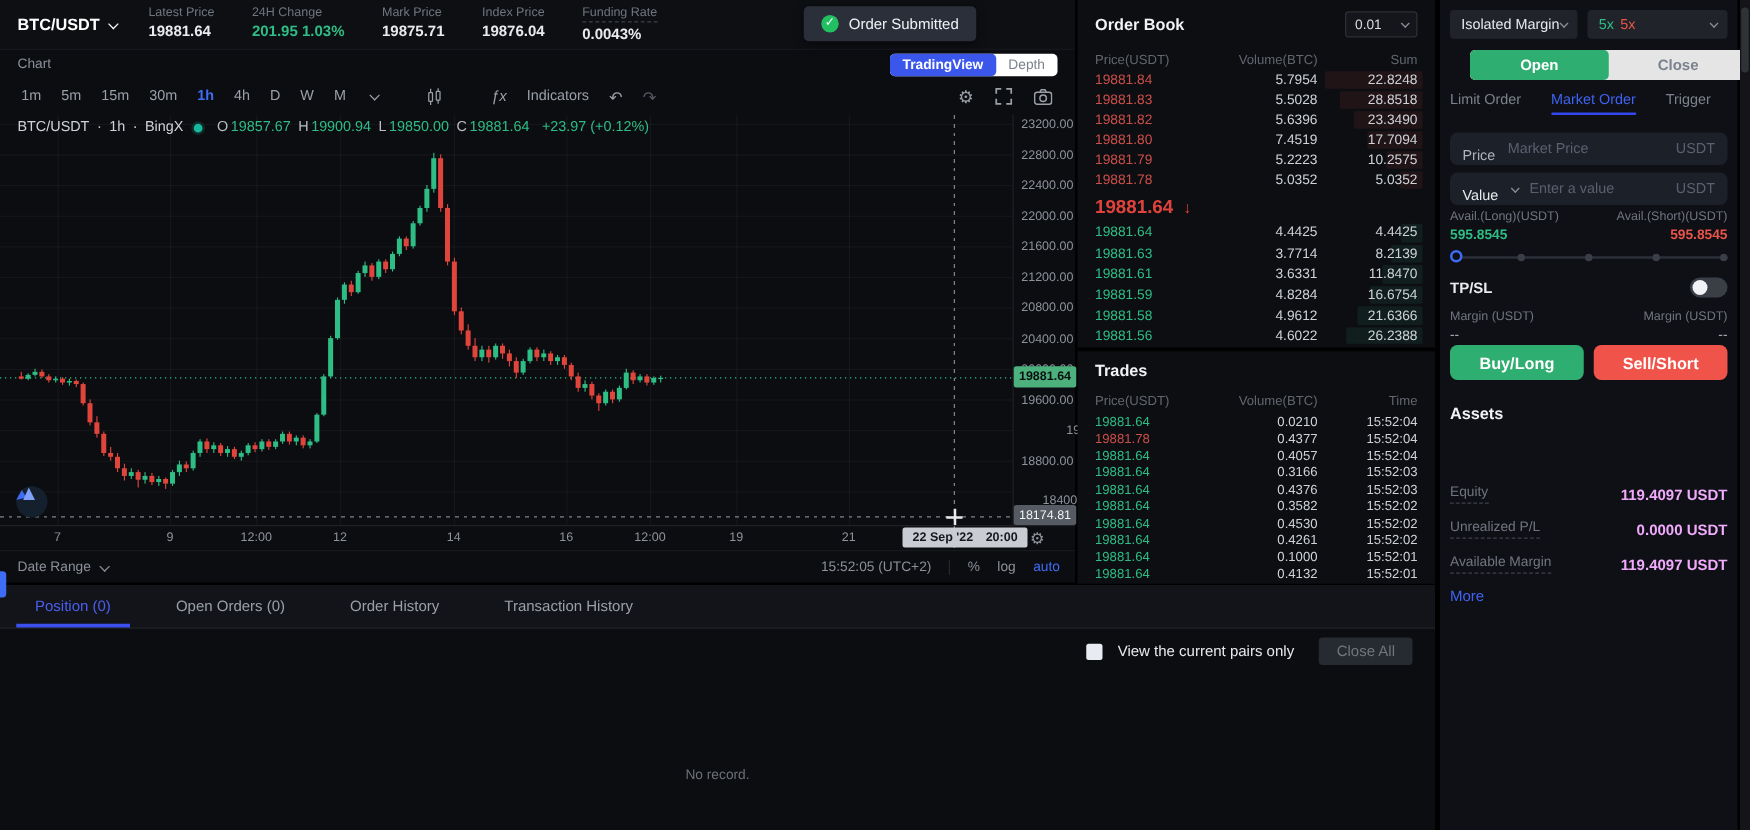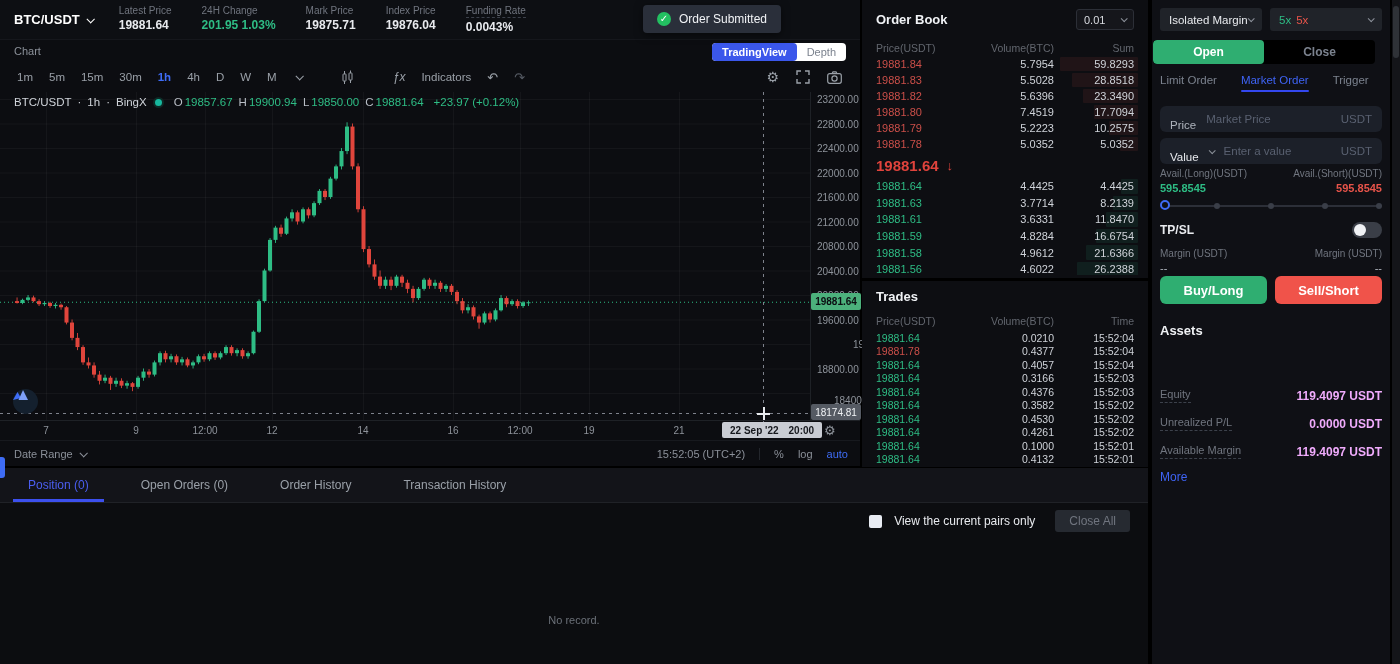--- a/index.html
+++ b/index.html
@@ -106,21 +106,21 @@
 
   
   .sidebar{position:absolute;left:1152px;top:0;width:238px;height:664px;background:#0f1015;padding:0 8px;}
   .sb-row1{position:absolute;left:8px;top:8px;width:222px;display:flex;gap:8px;}
   .dd{height:23px;background:#202329;border-radius:3px;display:flex;align-items:center;justify-content:space-between;padding:0 9px;font-size:11.5px;color:#e8eaee;cursor:pointer;}
   .dd .chev{width:5px;height:5px;color:#8b9099;}
   .dd-margin{width:110px;}
   .dd-lev{width:121px;}
   .lev-g{color:#2ebd85;margin-right:5px;}
   .lev-r{color:#e8544a;}
-  .seg{position:absolute;left:1px;top:40px;width:222px;height:24px;background:#000000;border-radius:4px;display:flex;overflow:hidden;}
+  .seg{position:absolute;left:24px;top:40px;width:222px;height:24px;background:#e5e5e5;border-radius:4px;display:flex;overflow:hidden;}
   .seg button{flex:1;border:0;font-size:12px;font-weight:bold;background:transparent;color:#7b828e;cursor:pointer;border-radius:4px;}
   .seg .open.active{background:#2fae71;color:#fff;}
   .order-tabs{position:absolute;left:8px;top:74px;width:222px;display:flex;gap:24px;font-size:11.5px;color:#7b828e;}
   .order-tab{cursor:pointer;padding-bottom:6px;position:relative;}
   .order-tab.active{color:#3e63f4;}
   .order-tab.active:after{content:"";position:absolute;left:0;right:0;bottom:0;height:2px;background:#3347ef;border-radius:1px;}
   .inbox{position:absolute;left:8px;width:222px;height:26px;background:#1c2029;border-radius:6px;display:flex;align-items:center;padding:0 10px;gap:10px;font-size:11.5px;}
   .inbox .lbl{color:#aeb3bc;flex:none;margin-top:12px;}
   .inbox .lbl.strong{color:#e8eaee;font-weight:normal;}
   .inbox .ph{color:#596070;flex:1;}
@@ -568,21 +568,21 @@
     <div class="cols ob-cols">
       <span>Price(USDT)</span>
       <span>Volume(BTC)</span>
       <span>Sum</span>
     </div>
     <div class="ob-asks" id="asksList">
         <div class="ob-row ask">
           <div class="depth" style="width: 78px; background: rgba(203, 79, 73, 0.1);"></div>
           <span class="pr">19881.84</span>
           <span class="vol">5.7954</span>
-          <span class="sum">59.8293</span>
+          <span class="sum">22.8248</span>
         </div>
         <div class="ob-row ask">
           <div class="depth" style="width: 66px; background: rgba(203, 79, 73, 0.1);"></div>
           <span class="pr">19881.83</span>
           <span class="vol">5.5028</span>
           <span class="sum">28.8518</span>
         </div>
         <div class="ob-row ask">
           <div class="depth" style="width: 55px; background: rgba(203, 79, 73, 0.1);"></div>
           <span class="pr">19881.82</span>

